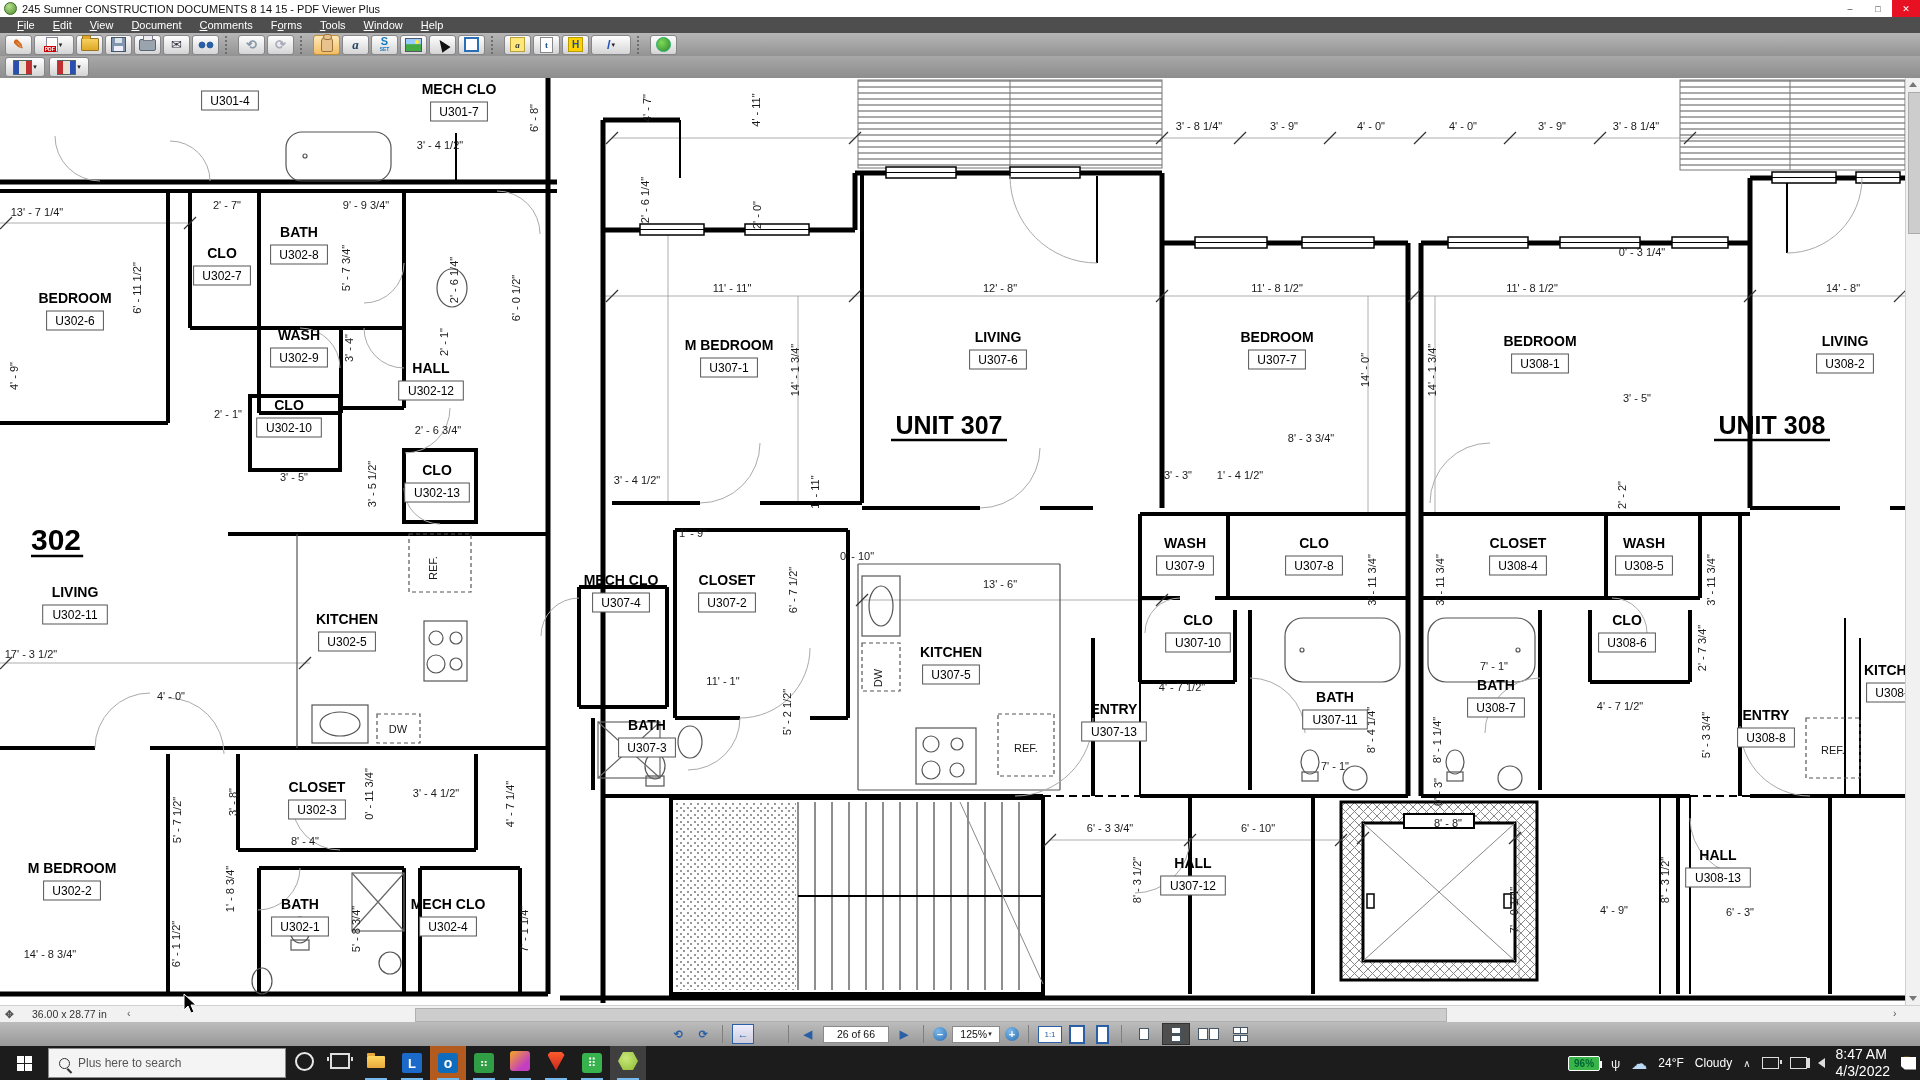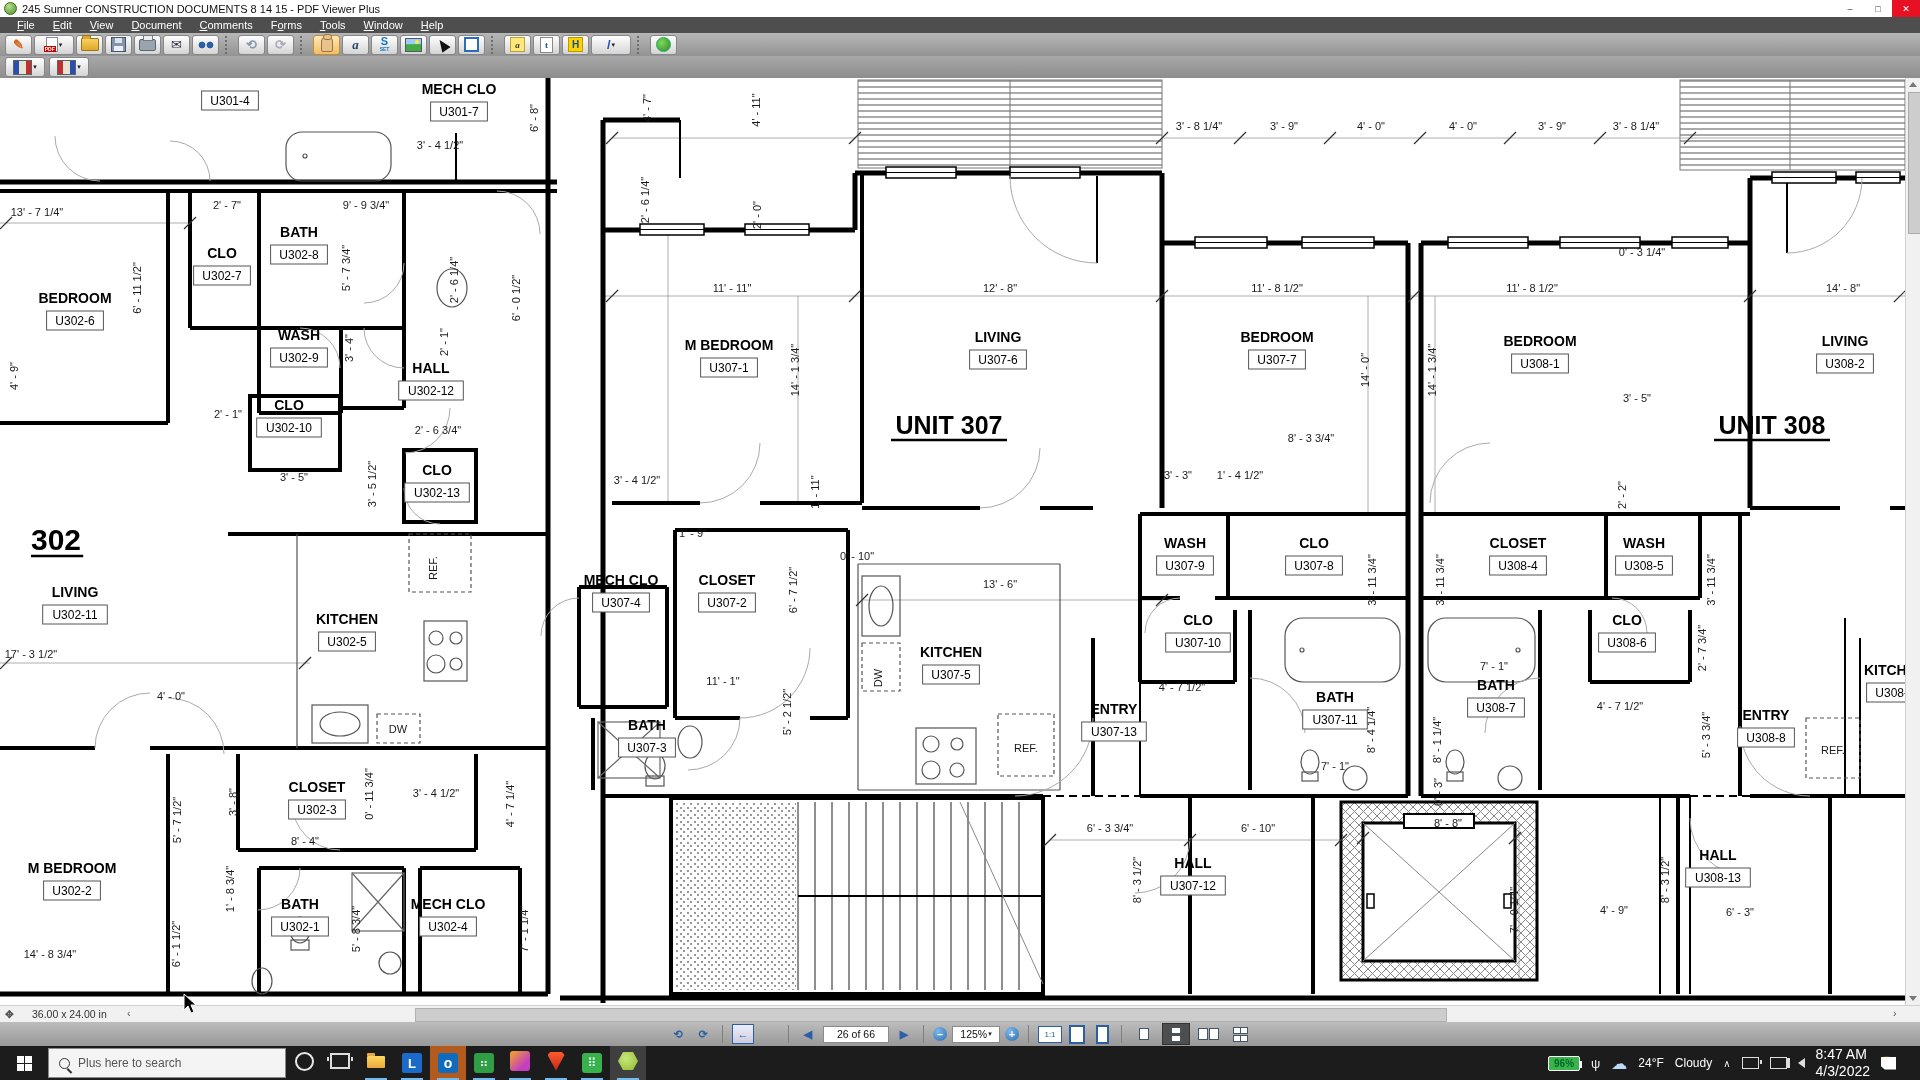--- a/index.html
+++ b/index.html
@@ -84,21 +84,21 @@
   .tb-tv:before{left:-5px}.tb-tv:after{right:-5px}
   .tb-folder{width:18px;height:12px;background:linear-gradient(#ffd65e,#e8a93c);border-radius:1px;position:relative;display:inline-block;}
   .tb-folder:before{content:"";position:absolute;top:-3px;left:0;width:8px;height:3px;background:#e8a93c;border-radius:1px 1px 0 0;}
   .tb-l{width:20px;height:20px;background:#1b6ac9;color:#fff;font-weight:bold;font-size:13px;display:inline-flex;align-items:center;justify-content:center;border-radius:2px;}
   .tb-o{width:20px;height:20px;background:#0f6cbd;color:#fff;font-weight:bold;font-size:14px;display:inline-flex;align-items:center;justify-content:center;border-radius:3px;}
   .tb-g1,.tb-g2{width:20px;height:20px;border-radius:3px;color:#fff;font-size:12px;display:inline-flex;align-items:center;justify-content:center;}
   .tb-g1{background:#2f9e44;}.tb-g2{background:#37b24d;}
   .tb-col{width:20px;height:20px;border-radius:3px;background:linear-gradient(135deg,#f6a821,#c43fbf 70%);display:inline-block;}
   .tb-brave{width:17px;height:19px;background:linear-gradient(#ff5a2d,#c5271c);clip-path:polygon(50% 100%,0 18%,18% 0,82% 0,100% 18%);display:inline-block;}
   .tb-hex{width:20px;height:18px;background:radial-gradient(circle at 40% 35%,#c8e87a,#8db830);clip-path:polygon(25% 0,75% 0,100% 50%,75% 100%,25% 100%,0 50%);display:inline-block;}
-  #tray{margin-left:auto;display:flex;align-items:center;gap:11px;padding-right:24px;font-size:12px;}
+  #tray{margin-left:auto;display:flex;align-items:center;gap:11px;padding-right:4px;font-size:12px;}
   .battpill{background:#39b54a;border:1px solid #fff;border-radius:2px;color:#063;font-weight:bold;font-size:10px;padding:1px 5px;position:relative;}
   .battpill:after{content:"";position:absolute;right:-3px;top:4px;width:2px;height:7px;background:#fff;}
   .cloudg{color:#bcd9f5;font-size:16px;}
   .chev{font-size:10px;color:#eee;}
   .trayico{width:15px;height:10px;border:1.5px solid #ddd;display:inline-block;position:relative;}
   .trayico.batt:after{content:"";position:absolute;right:-4px;top:2px;width:2px;height:4px;background:#ddd;}
   .spk{width:0;height:0;border-top:5px solid transparent;border-bottom:5px solid transparent;border-right:7px solid #ddd;display:inline-block;position:relative;}
   .spk:before{content:"";position:absolute;left:-12px;top:-5px;width:4px;height:10px;background:#ddd;}
   .clockblk{font-size:14px;line-height:1.25;}
   .notif{width:15px;height:13px;background:#fff;clip-path:polygon(0 0,100% 0,100% 100%,25% 100%,0 75%);position:relative;display:inline-block;}
@@ -669,21 +669,21 @@
 </div>
 
 <div id="vscroll" class="abs">
   <span class="scr-arr" style="top:4px;border-bottom:5px solid #777"></span>
   <div id="vthumb"></div>
   <span class="scr-arr" style="bottom:4px;border-top:5px solid #777"></span>
 </div>
 
 <div id="hrow" class="abs">
   <span class="abs" style="left:5px;top:2px;color:#555;font-weight:bold">✥</span>
-  <span class="abs" style="left:32px;top:2px">36.00 x 24.00 in</span>
+  <span class="abs" style="left:32px;top:2px">36.00 x 28.77 in</span>
   <span class="abs" style="left:127px;top:1px;color:#555">‹</span>
   <div id="hthumb"></div>
   <span class="abs" style="left:1893px;top:1px;color:#555">›</span>
 </div>
 
 <div id="botbar" class="abs">
   <span class="bico">⟲</span>
   <span class="bico">⟳</span>
   <span class="bsep"></span>
   <span class="bico" style="border:1px solid #2a5fa5;background:linear-gradient(#eef,#ccd)">←</span>

